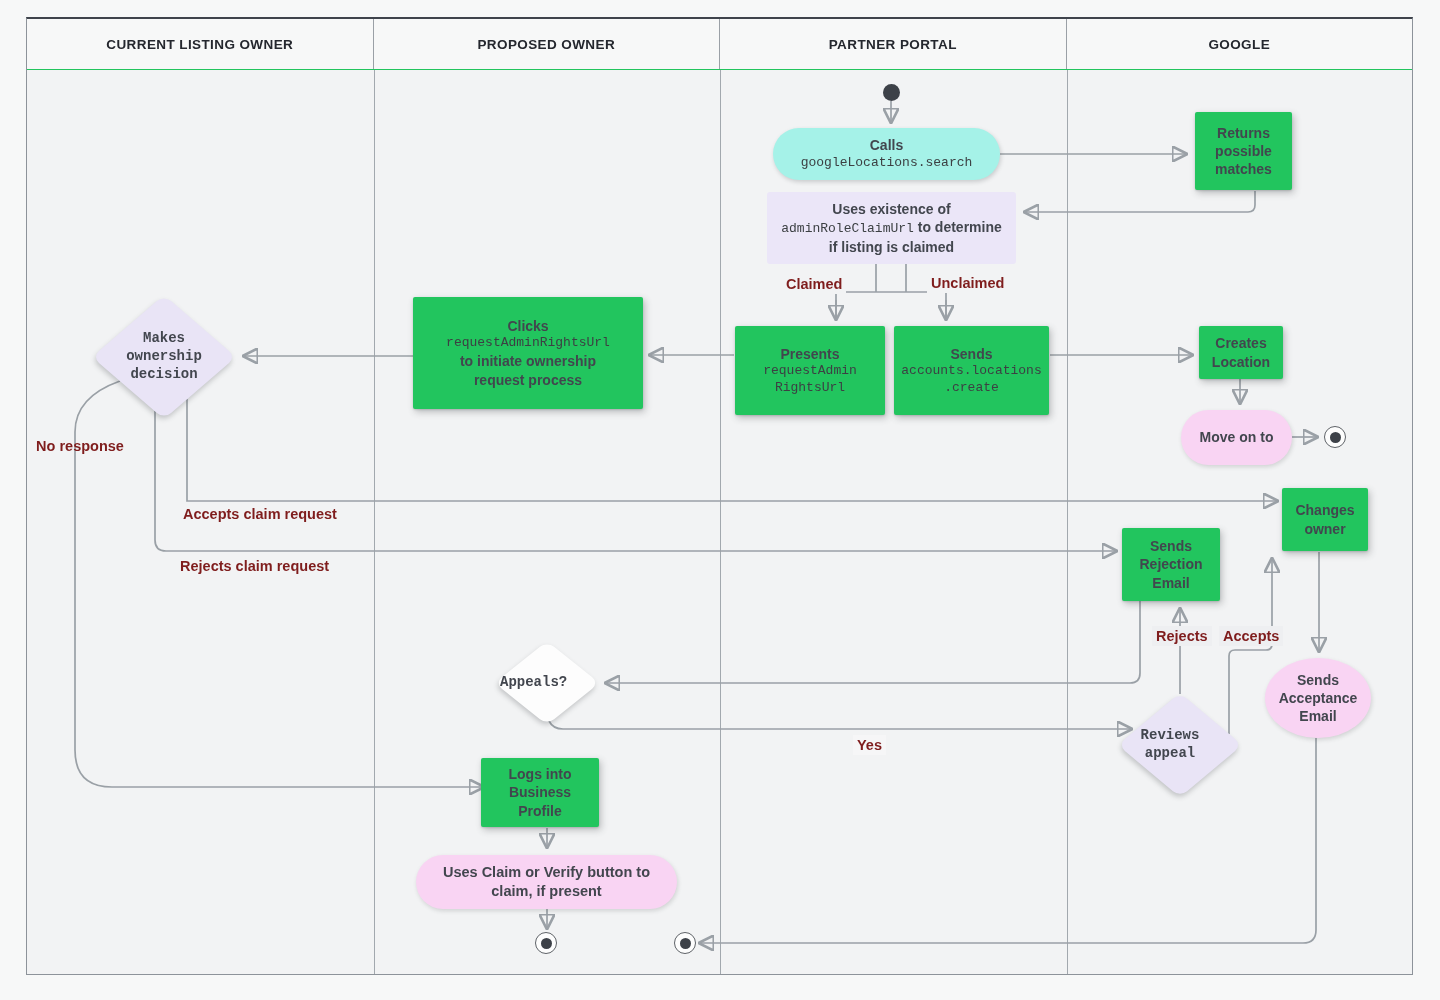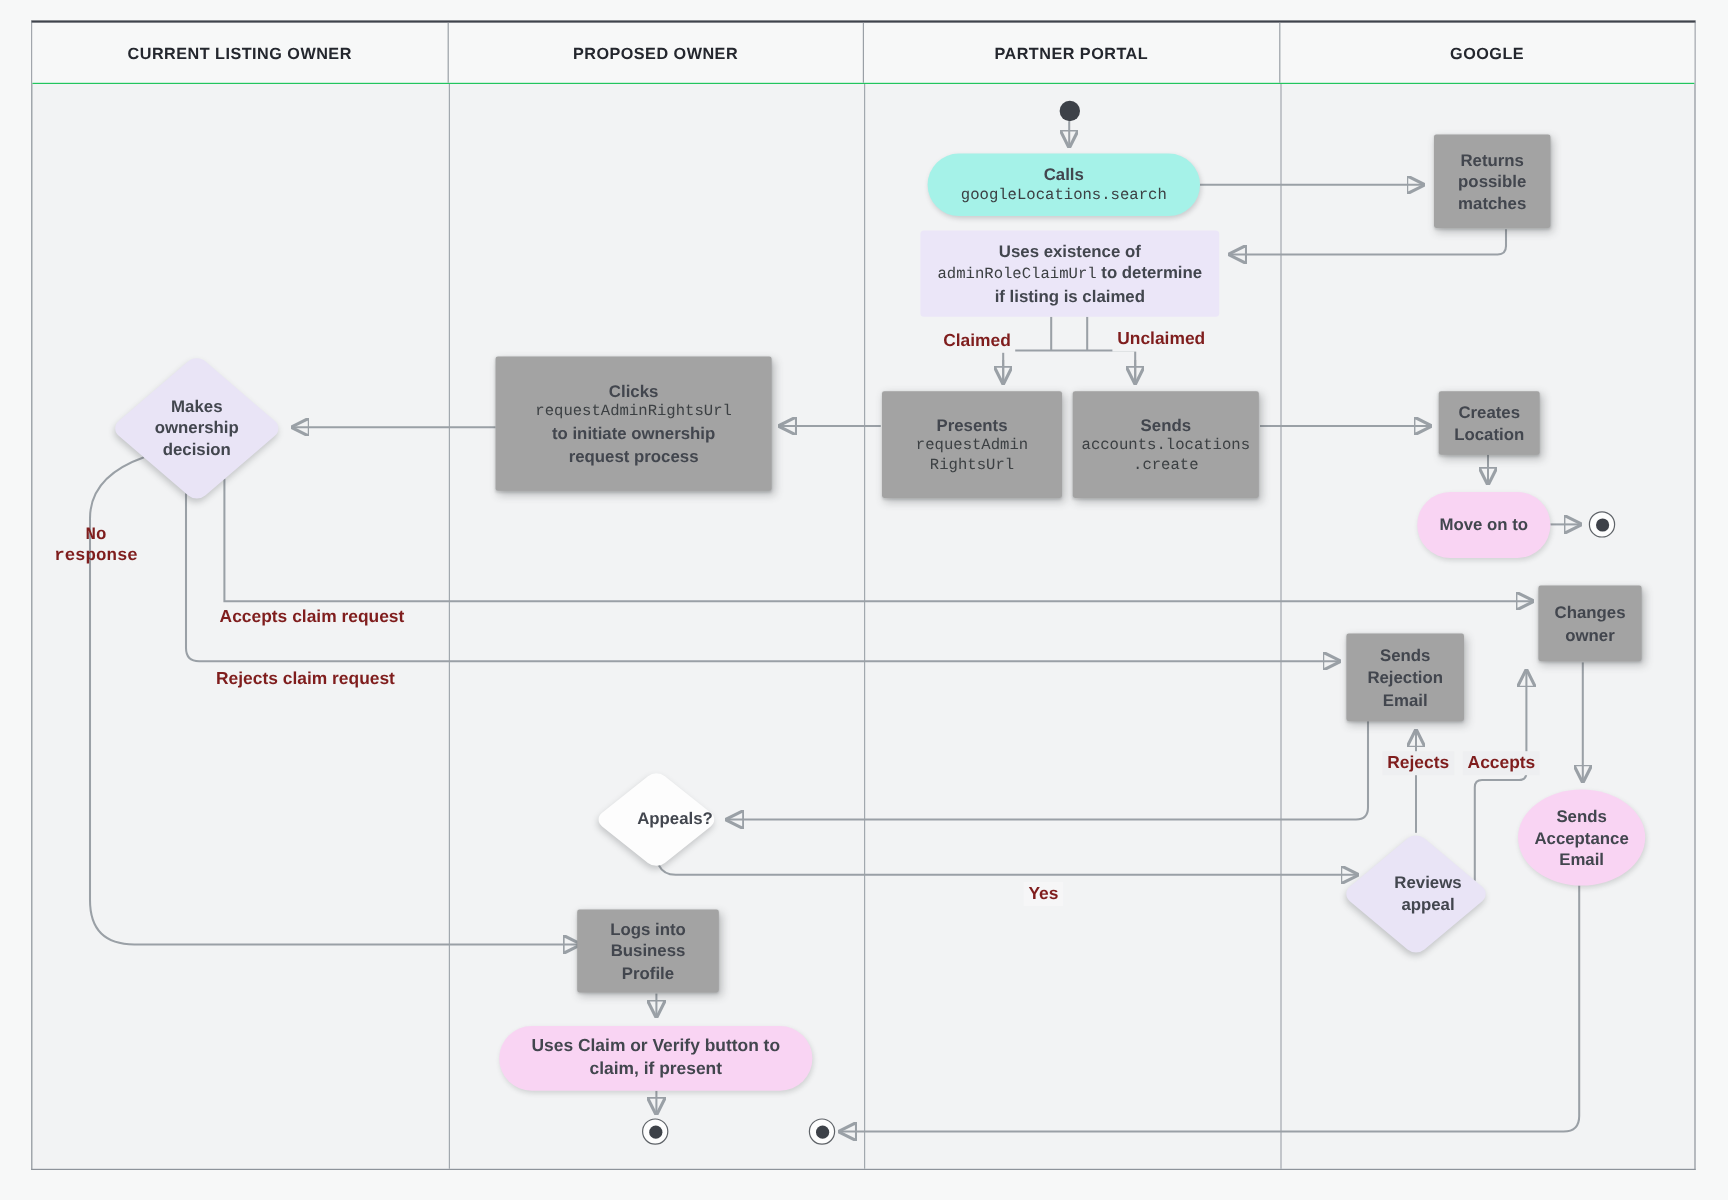--- a/index.html
+++ b/index.html
@@ -33,47 +33,47 @@
   .ld1{left:347px}.ld2{left:693px}.ld3{left:1040px}
 
   
   svg.wires{position:absolute;left:0;top:0;z-index:5;}
   svg.wires path{fill:none;stroke:#9aa0a6;stroke-width:1.7;}
 
   
   .node{position:absolute;z-index:10;display:flex;align-items:center;justify-content:center;
     text-align:center;font-size:14px;font-weight:bold;line-height:1.3;box-sizing:border-box;}
   .box{
-    background:#a3a3a3;border-radius:2px;
+    background:#22c55e;border-radius:2px;
     box-shadow:2px 3px 7px rgba(60,64,67,.30),0 1px 2px rgba(60,64,67,.18);
     padding:6px 8px;
   }
   .pill-teal{background:#a5f2e8;border-radius:27px;box-shadow:1px 2px 4px rgba(60,64,67,.22);}
   .pill-pink{background:#f9d4f3;border-radius:28px;box-shadow:1px 2px 4px rgba(60,64,67,.18);}
   .ellipse-pink{background:#f9d4f3;border-radius:50%;box-shadow:1px 2px 4px rgba(60,64,67,.18);text-align:center;}
   .flat-lavender{background:#ebe6f8;border-radius:3px;}
   .code{font-family:"Liberation Mono",monospace;font-weight:normal;font-size:13px;color:#3c4043;white-space:pre-line;}
   .diamond-shape{position:absolute;z-index:9;border-radius:10px;
     box-shadow:2px 3px 6px rgba(60,64,67,.25);}
   .diamond-lavender{background:#e9e4f6;}
   .diamond-white{background:#fdfdfd;}
-  .diamond-text{position:absolute;z-index:11;display:flex;align-items:center;justify-content:flex-end;
-    text-align:center;font-size:14px;font-weight:bold;line-height:1.28;}
+  .diamond-text{position:absolute;z-index:11;display:flex;align-items:center;justify-content:flex-start;
+    text-align:center;font-size:14px;font-weight:bold;line-height:1.28;font-family:Liberation Mono, monospace;}
 
   
   .initial{position:absolute;width:17px;height:17px;border-radius:50%;background:#3d4148;z-index:10;}
   .final{position:absolute;width:22px;height:22px;border-radius:50%;background:#fdfdfd;
     border:1.5px solid #5f6368;box-sizing:border-box;z-index:10;
     display:flex;align-items:center;justify-content:center;}
   .final .dot{width:11px;height:11px;border-radius:50%;background:#3d4148;}
 
   
   .elabel{position:absolute;z-index:12;font-size:14.5px;font-weight:bold;color:#7f1d1d;
     background:#f2f3f4;padding:1px 4px;line-height:1.25;white-space:nowrap;}
-  .elabel.wrap{white-space:normal;text-align:center;font-family:Liberation Mono, monospace;}
+  .elabel.wrap{white-space:normal;text-align:center;}
 </style>
 </head>
 <body>
 
 <div class="stage">
 
   <div class="frame">
     <div class="lane-header">
       <div class="cell">CURRENT LISTING OWNER</div>
       <div class="cell">PROPOSED OWNER</div>

